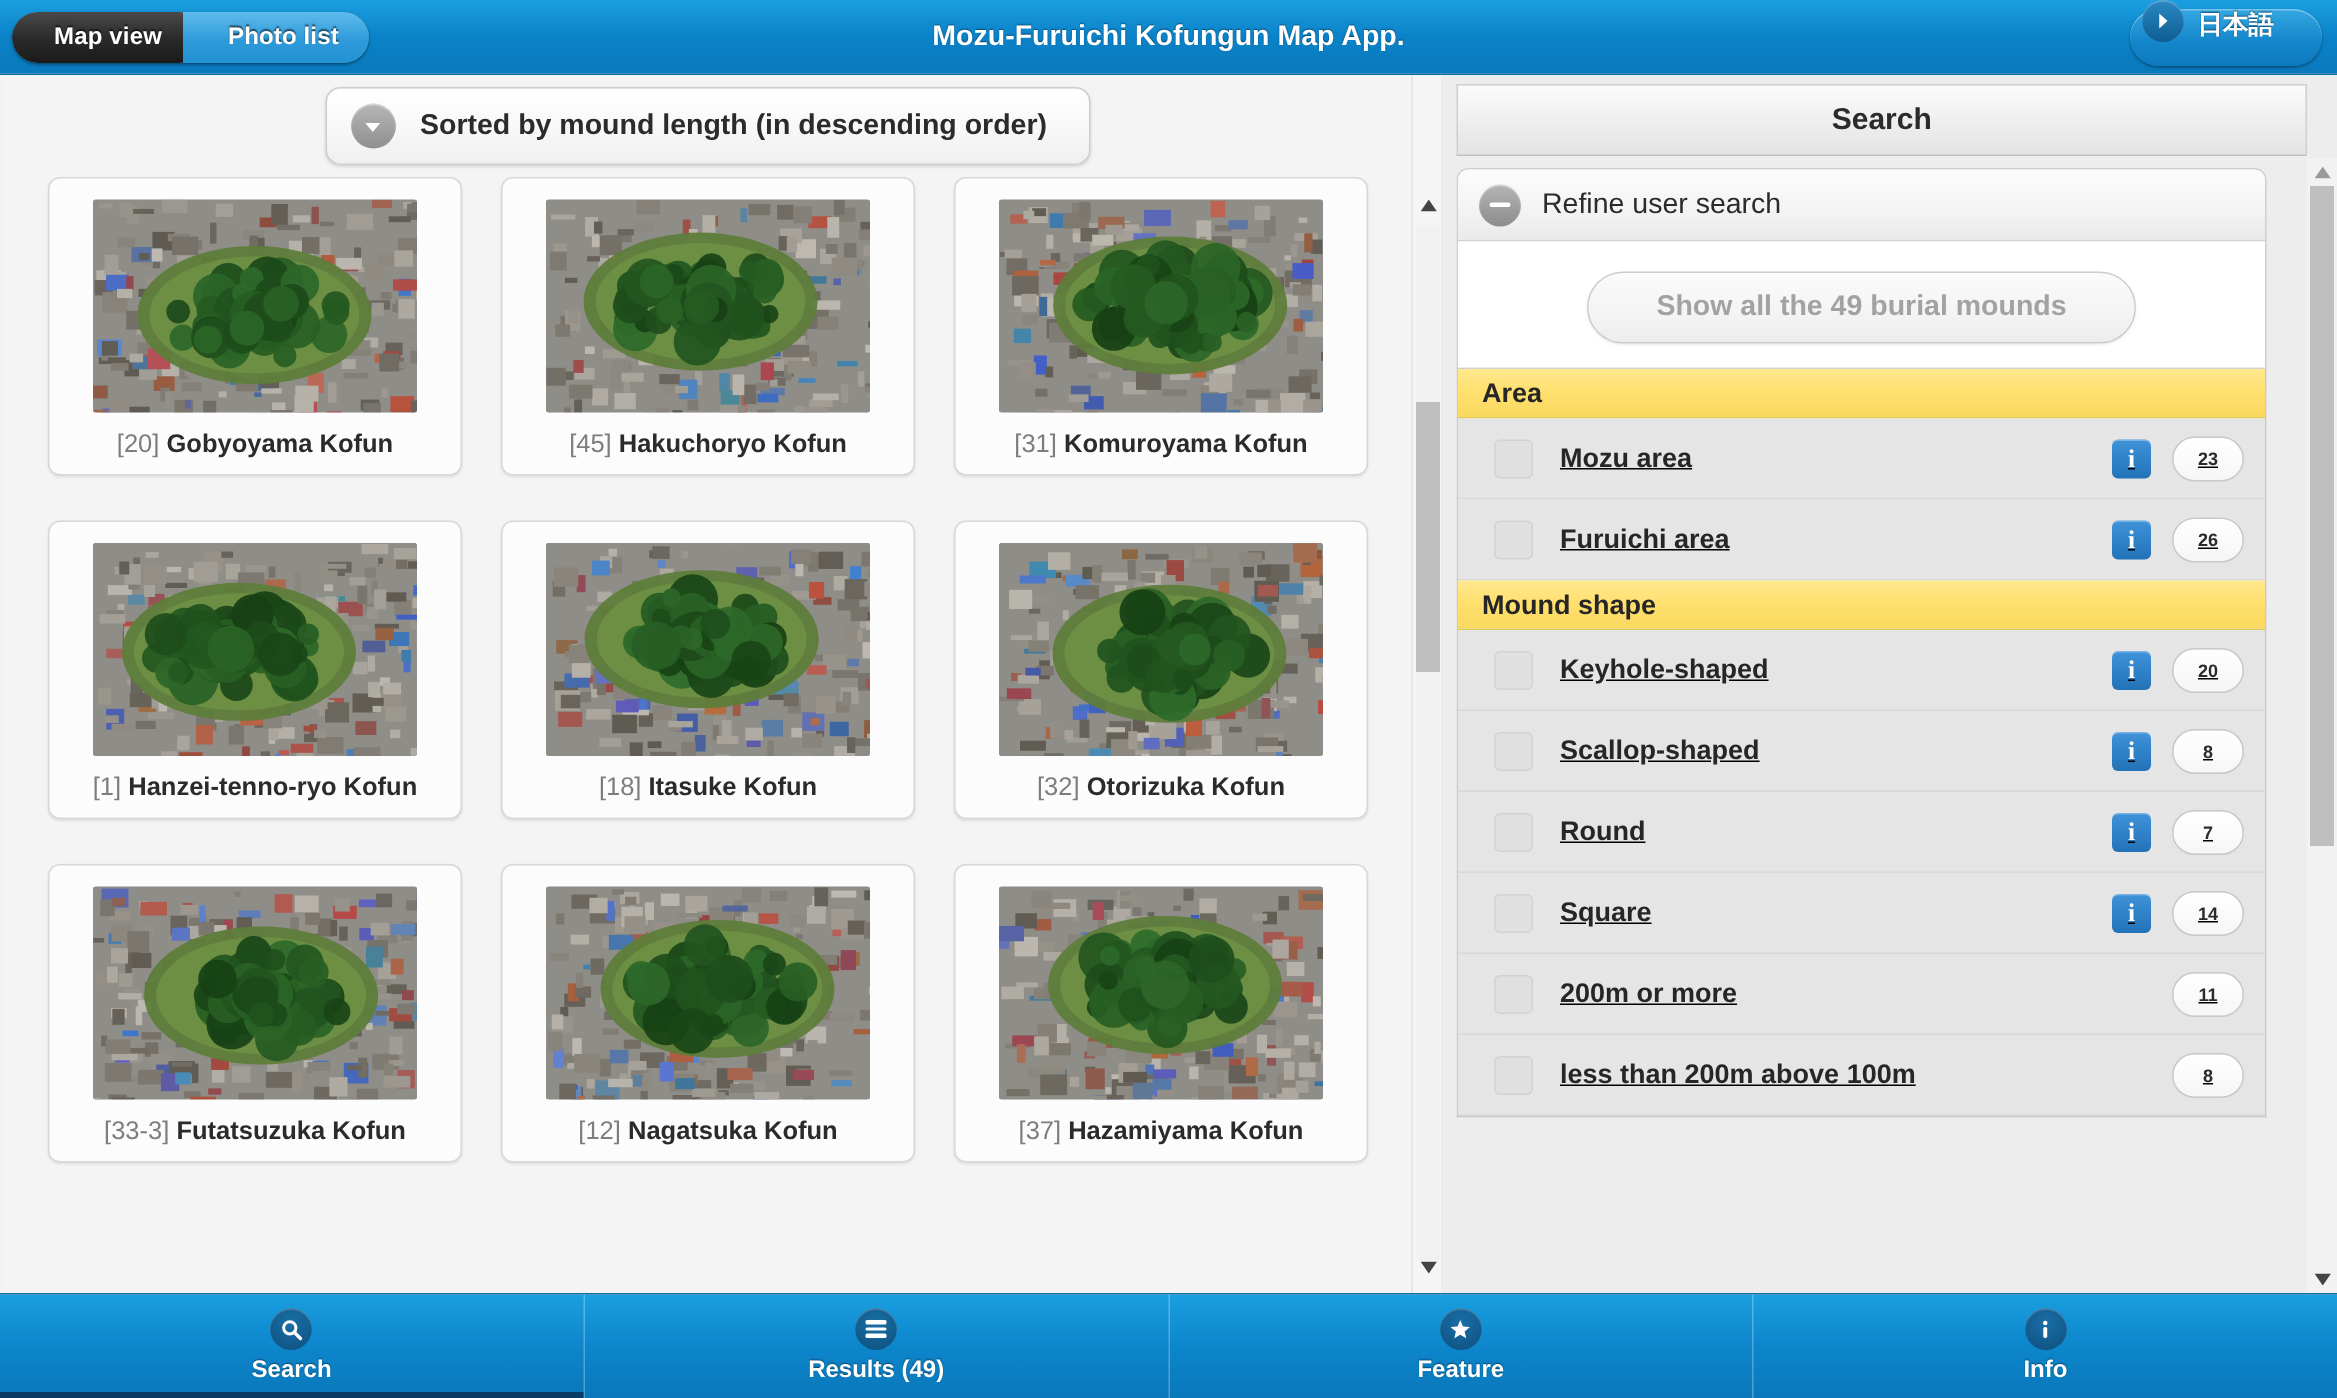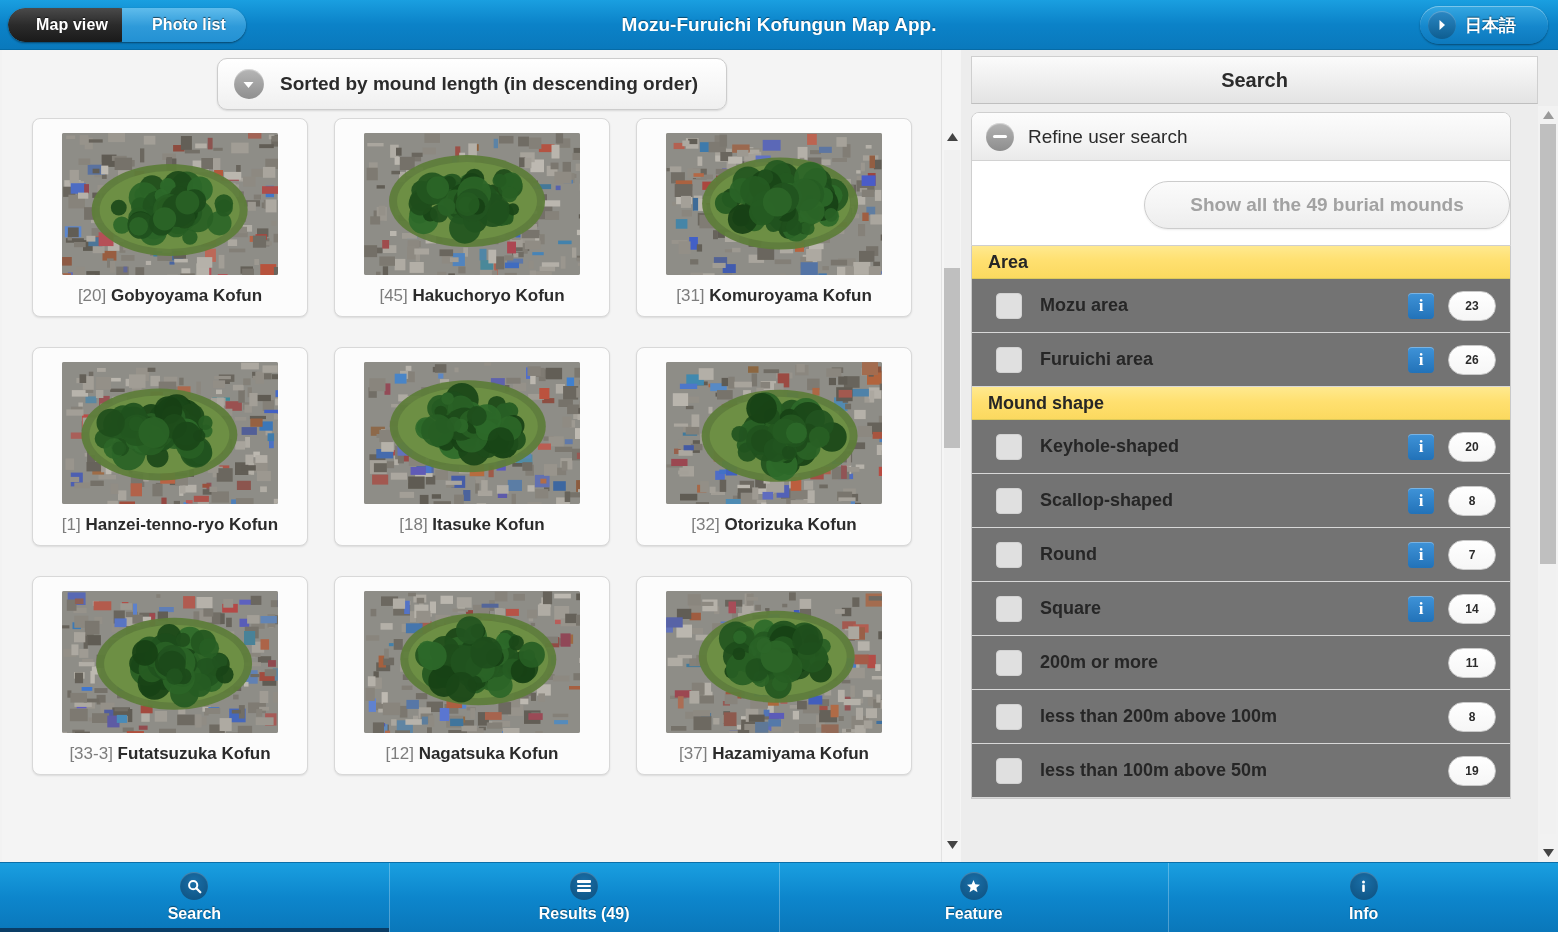--- a/index.html
+++ b/index.html
@@ -35,21 +35,21 @@
     margin-left:-14px; padding-left:30px; border-radius:0 17px 17px 0; min-width:118px;
   }
   .app-title {
     position:absolute; left:0; right:0; top:0; height:50px;
     display:flex; align-items:center; justify-content:center;
     font-size:19px; font-weight:bold; color:#ffffff;
     text-shadow: 0 -1px 1px rgba(0,0,0,.45); pointer-events:none;
   }
   .lang-btn {
     position:absolute; right:10px; top:6px; height:38px; min-width:128px;
-    display:flex; align-items:center; gap:9px; padding:0 16px 0 8px;
+    display:flex; align-items:flex-end; gap:9px; padding:0 16px 16px 8px;
     background: linear-gradient(to bottom, #35a8e2 0%, #1587cc 55%, #0d79bd 100%);
     border-radius:19px; cursor:pointer;
     box-shadow: inset 0 1px 0 rgba(255,255,255,.35), 0 1px 2px rgba(0,0,0,.4);
   }
   .lang-btn .circ {
     width:28px; height:28px; border-radius:50%;
     background: linear-gradient(to bottom,#2b88c4,#0e5e91);
     display:flex; align-items:center; justify-content:center;
     box-shadow: inset 0 1px 1px rgba(255,255,255,.3);
   }
@@ -143,40 +143,40 @@
   }
   .minus-icon {
     width:28px; height:28px; border-radius:50%;
     background: linear-gradient(to bottom,#b4b4b4,#8d8d8d);
     display:flex; align-items:center; justify-content:center;
     box-shadow: inset 0 1px 1px rgba(255,255,255,.5);
   }
   .minus-icon i { display:block; width:14px; height:3px; background:#fff; border-radius:2px; }
   .refine-title { font-size:19px; font-weight:normal; color:#2b2b2b; }
 
-  .showall-wrap { padding:20px 0 16px 0; display:flex; justify-content:flex-end; background:#fff; }
+  .showall-wrap { padding:20px 0 16px 0; display:flex; justify-content:center; background:#fff; }
   .showall-btn {
     min-width:366px; height:48px; padding:0 26px;
     display:flex; align-items:center; justify-content:center;
     background: linear-gradient(to bottom,#fbfbfb 0%, #f4f4f4 55%, #ededed 100%);
     border:1px solid #cccccc; border-radius:24px; cursor:pointer;
     font-size:19px; font-weight:bold; color:#a2a2a2;
     box-shadow: 0 1px 2px rgba(0,0,0,.08);
   }
 
   .filter-list { width:540px; border:1px solid #c9c9c9; border-top:none; background:#fff; }
   .grp-head {
     height:33px; display:flex; align-items:center; padding-left:16px;
     background: linear-gradient(to bottom,#ffe98f 0%, #ffe070 45%, #fbd95f 100%);
     border-bottom:1px solid #ddc95a;
     font-size:18px; font-weight:bold; color:#262626;
   }
   .filter-row {
     height:54px; display:flex; align-items:center; padding:0 14px 0 24px;
-    border-bottom:1px solid #d8d8d8; background:#737373; cursor:pointer;
+    border-bottom:1px solid #d8d8d8; background:#e5e5e5; cursor:pointer;text-decoration:underline;
   }
   .chk {
     width:26px; height:26px; border-radius:4px;
     background:#e0e0e0; border:1px solid #d2d2d2; flex:0 0 auto; cursor:pointer;
   }
   .filter-label { flex:1; margin-left:18px; font-size:18px; font-weight:bold; color:#262626; }
   .info-btn {
     width:26px; height:26px; border-radius:4px; margin-right:14px;
     background: linear-gradient(to bottom,#3f93d8,#2272b8);
     display:flex; align-items:center; justify-content:center; cursor:pointer;
@@ -2824,26 +2824,20 @@
        <span class="filter-label">200m or more</span>
        <span class="info-spacer"></span>
        <span class="count-pill">11</span>
           </div>
           <div class="filter-row">
             <span class="chk"></span>
        <span class="filter-label">less than 200m above 100m</span>
        <span class="info-spacer"></span>
        <span class="count-pill">8</span>
           </div>
-          <div class="filter-row">
-            <span class="chk"></span>
-       <span class="filter-label">less than 100m above 50m</span>
-       <span class="info-spacer"></span>
-       <span class="count-pill">19</span>
-          </div>
         </div>
     </div>
 
     <div class="scroll-right">
       <div class="sb-track-r"></div>
       <div class="sb-thumb-r"></div>
       <div class="sb-arrow-r up">
         <svg width="11" height="8" viewBox="0 0 11 8">
             <path d="M5.5 0 L11 8 L0 8 Z" fill="#9a9a9a"></path>
           </svg>

